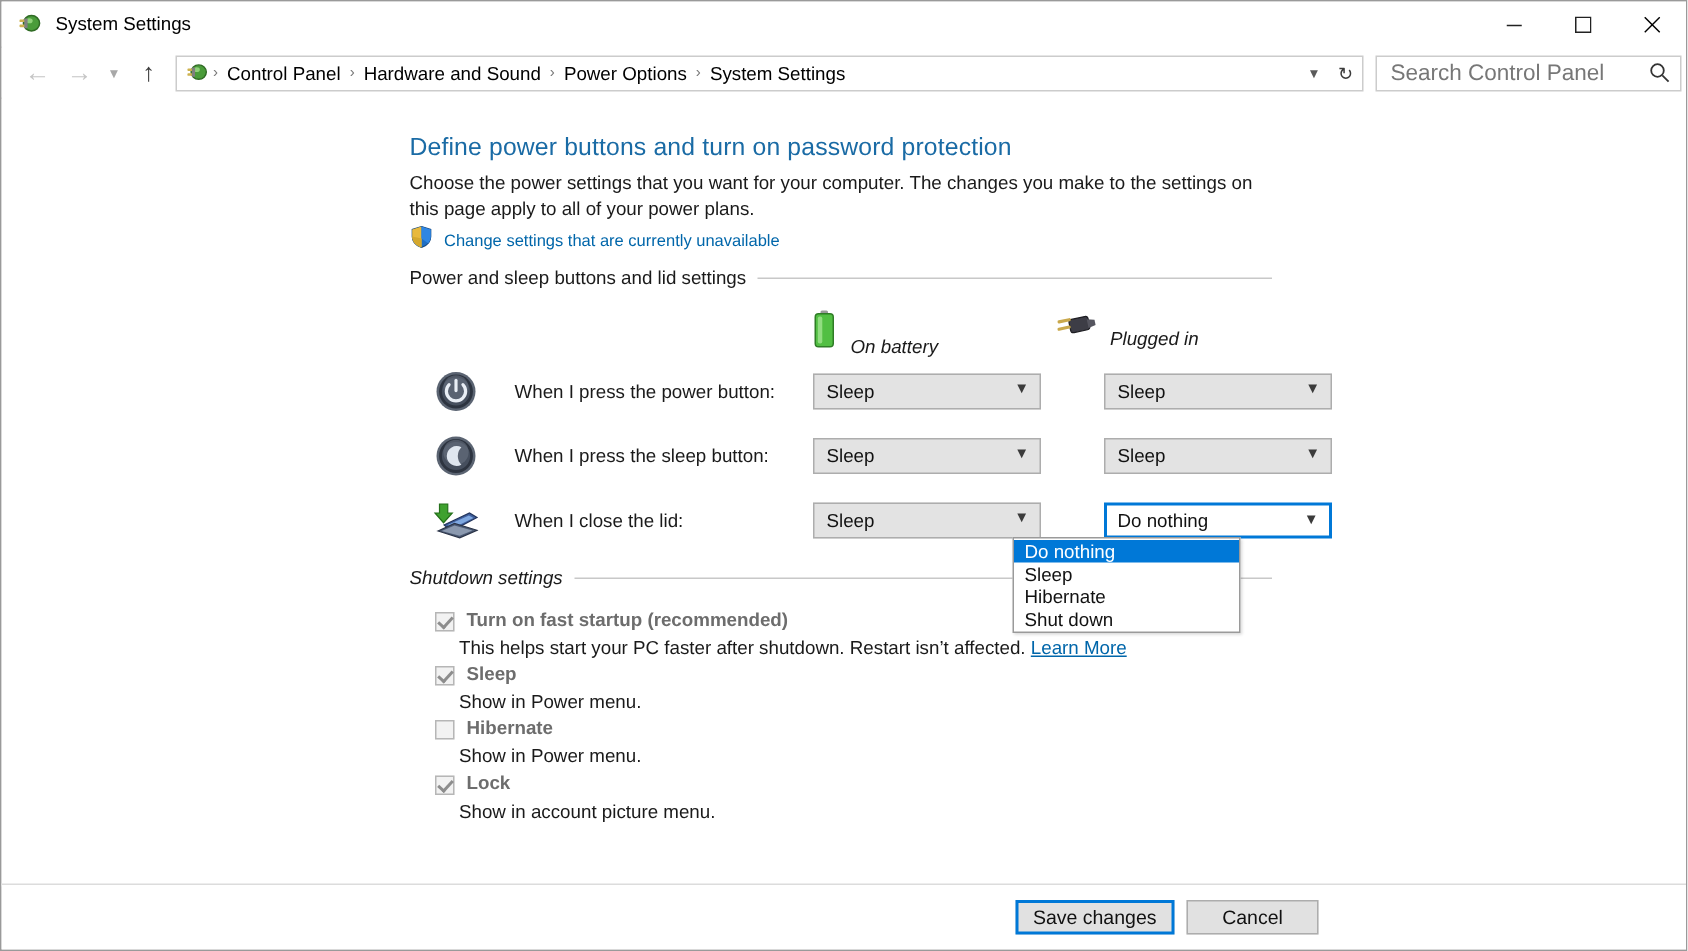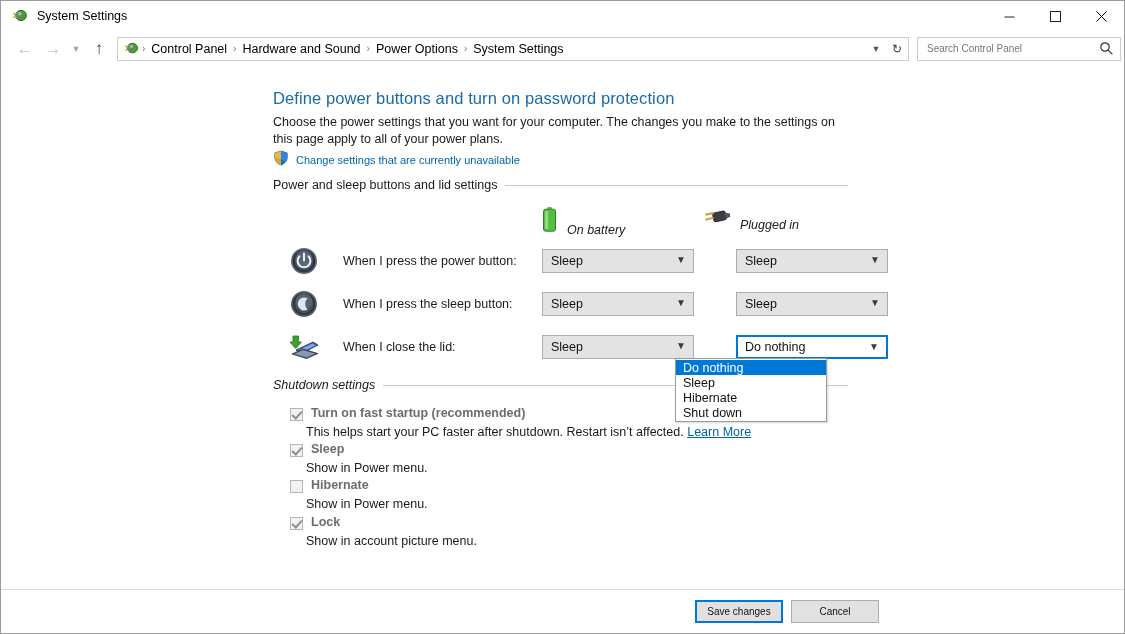--- a/index.html
+++ b/index.html
@@ -101,21 +101,21 @@
     margin-left: 8px;
     width: 204px; height: 24px;
     border: 1px solid #cccccc;
     background: #fff;
     display: flex; align-items: center;
     position: relative;
   }
   .searchbox input {
     border: none; outline: none;
     font-family: "Liberation Sans", sans-serif;
-    font-size: 10px;
+    font-size: 15px;
     color: #555;
     width: 170px; margin-left: 7px;
     background: transparent;
   }
   .searchbox input::placeholder { color: #777; }
   .search-icon {
     position: absolute; right: 6px; top: 3px;
     color: #333;
   }
 
@@ -268,21 +268,21 @@
   .footer {
     position: absolute; left: 0; bottom: 0;
     width: 1123px; height: 44px;
     background: #ffffff;
     border-top: 1px solid #dcdcdc;
     display: flex; align-items: center; justify-content: flex-end;
     padding-right: 245px;
   }
   .btn {
     height: 23px; min-width: 88px;
-    font-size: 10px; color: #111;
+    font-size: 13px; color: #111;
     background: #e1e1e1;
     border: 1px solid #adadad;
     font-family: "Liberation Sans", sans-serif;
     display: flex; align-items: center; justify-content: center;
     margin-left: 8px;
     cursor: default;
     padding: 0 10px;
   }
   .btn.default {
     border: 2px solid #0078d7;

